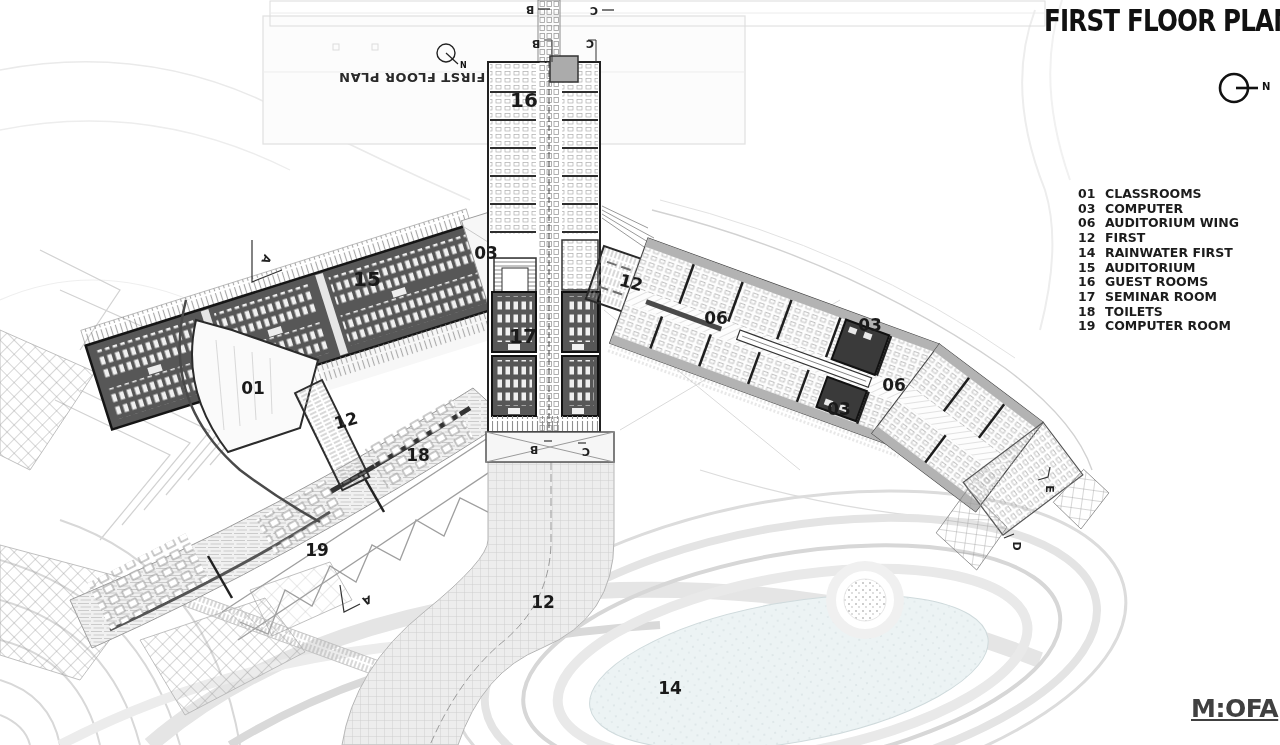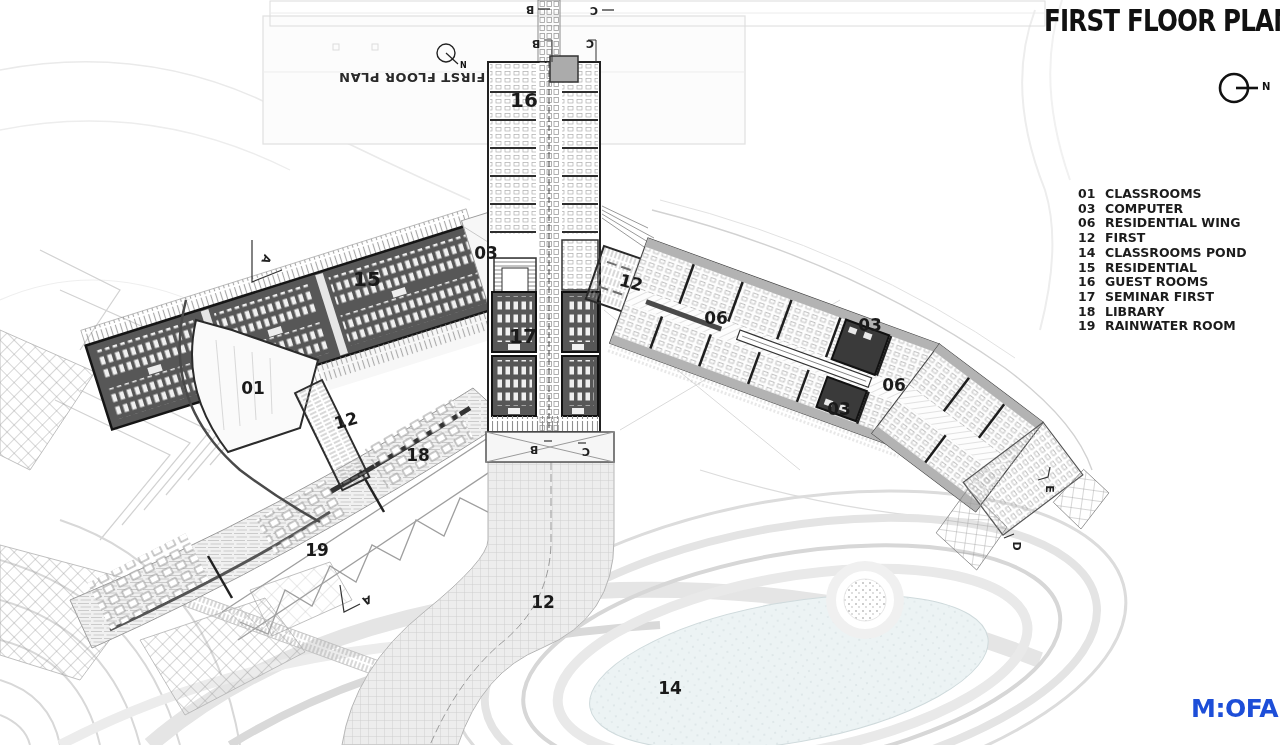--- a/index.html
+++ b/index.html
@@ -16,21 +16,21 @@
   .sec-label{position:absolute;transform:translate(-50%,-50%) rotate(180deg);font-weight:700;
              font-size:11px;color:#202020;line-height:1;}
   .page-title{position:absolute;left:1044px;top:3px;font-weight:700;font-size:30px;letter-spacing:-1px;
               transform:scaleX(.82);transform-origin:left top;white-space:nowrap;color:#111;}
   .inner-title{position:absolute;left:412px;top:77px;transform:translate(-50%,-50%) rotate(180deg);
                font-weight:700;font-size:13px;letter-spacing:.5px;color:#2a2a2a;white-space:nowrap;}
   .north-n{position:absolute;font-weight:700;color:#111;line-height:1;}
   .legend{position:absolute;left:1078px;top:187px;}
   .legend-item{display:flex;gap:7px;font-weight:700;font-size:12.5px;line-height:14.7px;color:#1c1c1c;}
   .legend-item .code{min-width:20px;}
-  .logo{position:absolute;left:1191px;top:694px;font-weight:700;font-size:25px;letter-spacing:-.5px;color:#1d4ed8;}
+  .logo{position:absolute;left:1191px;top:694px;font-weight:700;font-size:25px;letter-spacing:-.5px;color:#404040;text-decoration:underline;}
 </style>
 </head>
 <body>
 
 <div class="stage">
 
 <svg width="1280" height="745" viewBox="0 0 1280 745">
   <defs>
     <pattern id="lat" width="10" height="10" patternUnits="userSpaceOnUse" patternTransform="rotate(45)">
       <path d="M0 0H10M0 0V10" stroke="#9a9a9a" stroke-width="0.8" fill="none"></path>
@@ -386,47 +386,47 @@
   <div class="legend-item">
         <span class="code">01</span>
         <span>CLASSROOMS</span>
       </div>
   <div class="legend-item">
         <span class="code">03</span>
         <span>COMPUTER</span>
       </div>
   <div class="legend-item">
         <span class="code">06</span>
-        <span>RESIDENTIAL WING</span>
+        <span>AUDITORIUM WING</span>
       </div>
   <div class="legend-item">
         <span class="code">12</span>
         <span>FIRST</span>
       </div>
   <div class="legend-item">
         <span class="code">14</span>
-        <span>CLASSROOMS POND</span>
+        <span>RAINWATER FIRST</span>
       </div>
   <div class="legend-item">
         <span class="code">15</span>
-        <span>RESIDENTIAL</span>
+        <span>AUDITORIUM</span>
       </div>
   <div class="legend-item">
         <span class="code">16</span>
         <span>GUEST ROOMS</span>
       </div>
   <div class="legend-item">
         <span class="code">17</span>
-        <span>SEMINAR FIRST</span>
+        <span>SEMINAR ROOM</span>
       </div>
   <div class="legend-item">
         <span class="code">18</span>
-        <span>LIBRARY</span>
+        <span>TOILETS</span>
       </div>
   <div class="legend-item">
         <span class="code">19</span>
-        <span>RAINWATER ROOM</span>
+        <span>COMPUTER ROOM</span>
       </div>
 </div>
 
 <div class="logo">M:OFA</div>
 
 </div>
 
 </body></html>

